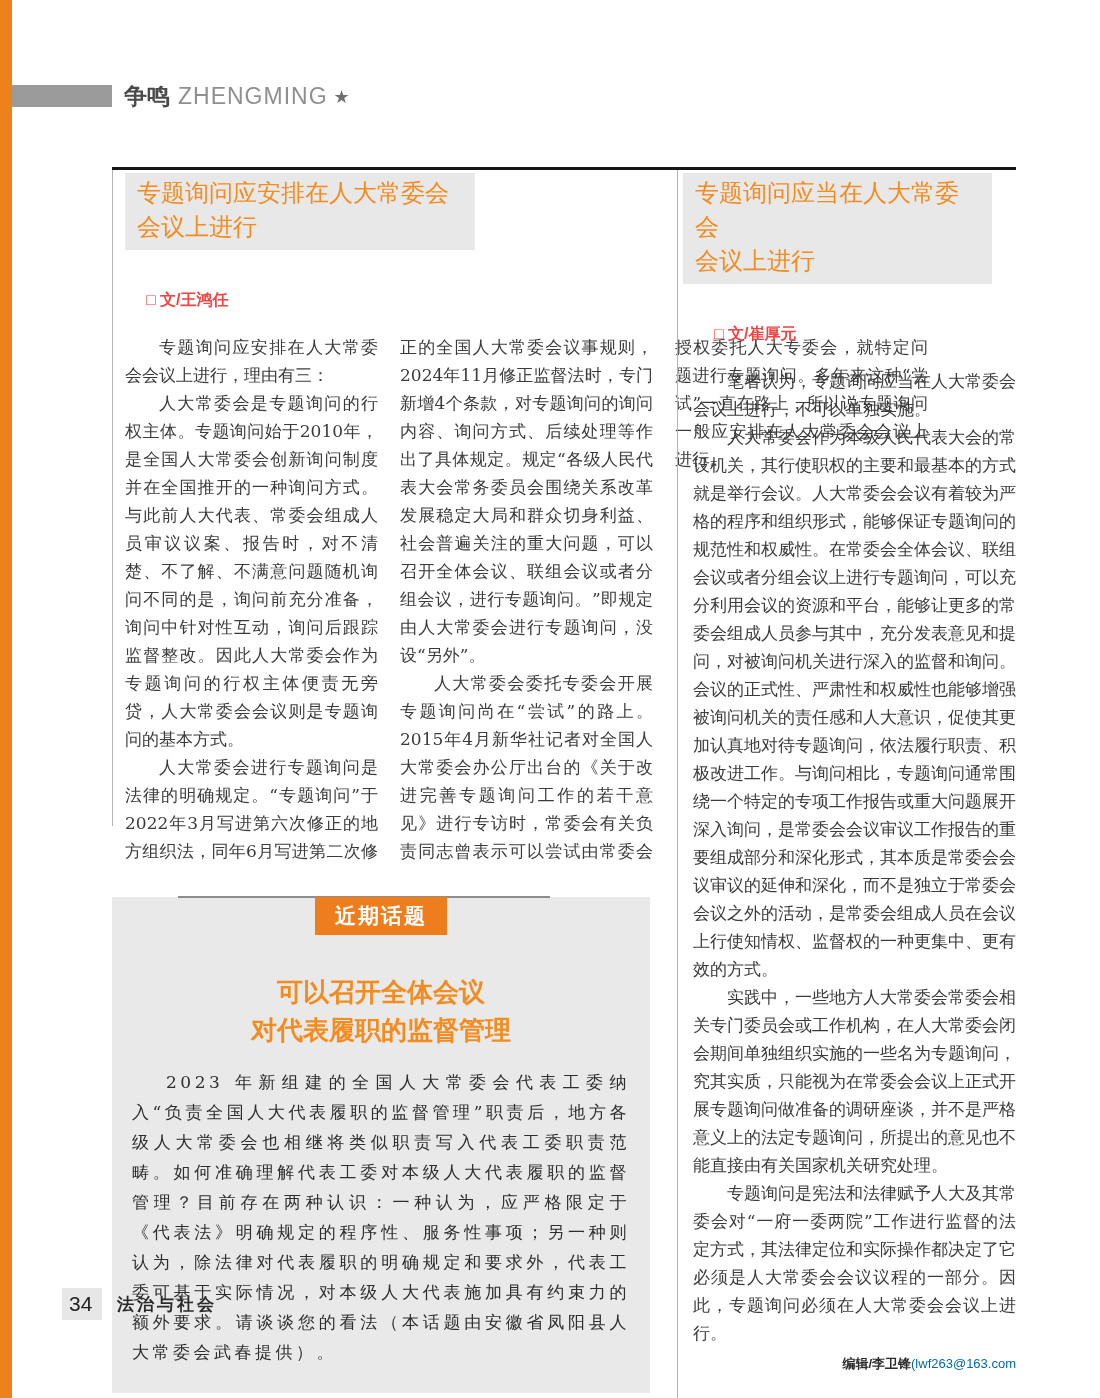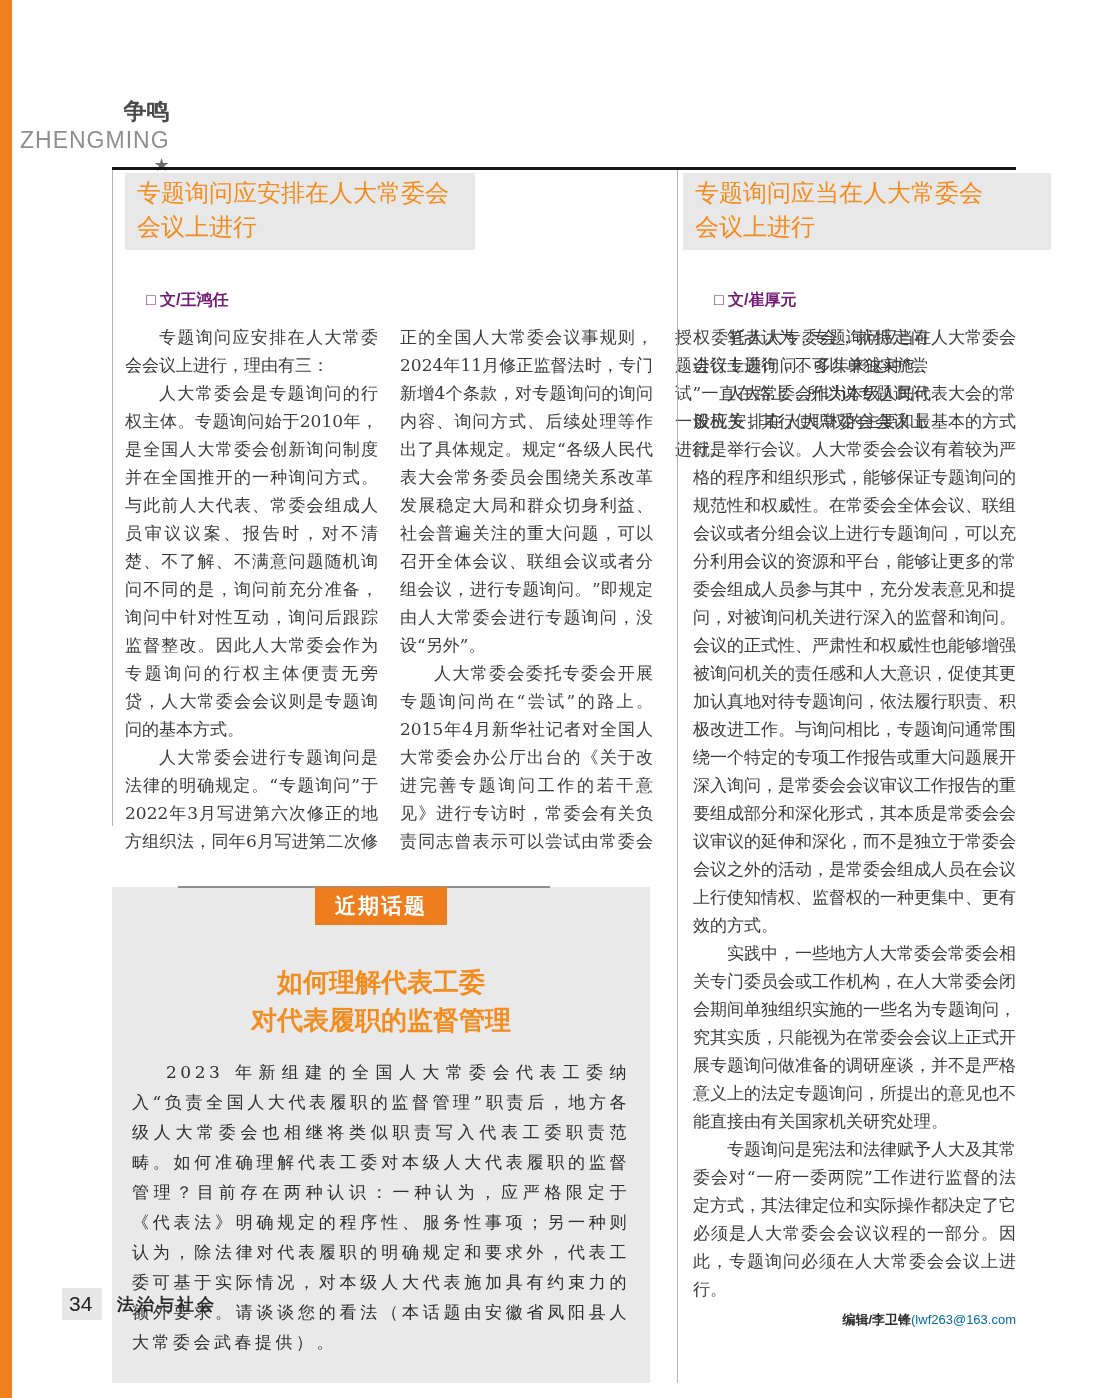--- a/index.html
+++ b/index.html
@@ -4,45 +4,45 @@
 <style>
   * { margin:0; padding:0; box-sizing:border-box; }
   html,body { background:#ffffff; }
   .page { position:relative; width:1100px; height:1398px; background:#ffffff; overflow:hidden;
           font-family:"DejaVu Serif", serif; }
 
   
   .strip { position:absolute; left:0; top:0; width:12px; height:1398px; background:#EF811C; }
 
   
-  .header { position:absolute; left:12px; top:96px; height:24px; display:flex; align-items:flex-end;flex-direction:column; }
+  .header { position:absolute; left:12px; top:84px; height:24px; display:flex; align-items:center; }
   .header .bar { width:100px; height:22px; background:#9B9B9B; }
   .header .cn { margin-left:12px; font-family:"Liberation Sans", sans-serif; font-weight:bold;
                 font-size:23px; color:#4A4A4A; }
   .header .en { margin-left:8px; font-family:"Liberation Sans", sans-serif; font-size:23px;
                 color:#8F8F8F; letter-spacing:1px; }
   .header .star { margin-left:6px; font-size:18px; color:#6F6F6F; }
 
   
   .content { position:absolute; left:112px; top:167px; width:904px; border-top:3px solid #161616; }
   .vline-a { position:absolute; left:0; top:0; width:1px; height:656px; background:#B3B3B3; }
   .articles { display:grid; grid-template-columns:565px 339px; }
 
   .art-left  { padding:0 24px 0 13px; }
   .art-right { border-left:1px solid #B3B3B3; padding:0 0 30px 15px; min-height:1098px; }
 
   .title-box { background:#E8E8E8; color:#F28C1F; font-family:"Liberation Sans", sans-serif;
                font-size:24px; line-height:34px; padding:3px 12px 6px; margin-top:3px; }
   .art-left  .title-box { width:350px; }
-  .art-right .title-box { width:368px; margin-left:-10px; }
+  .art-right .title-box { width:309px; margin-left:-10px; }
 
   .byline { margin-top:40px; font-family:"Liberation Sans", sans-serif; font-weight:bold;
-            font-size:16px; color:#701a75;padding-left:21px; }
+            font-size:16px; color:#ef4444;padding-left:21px; }
 
-  .body { margin-top:12px; font-size:17px; line-height:28px; color:#3B3B3B; text-align:justify; }
+  .body { margin-top:22px; font-size:17px; line-height:28px; color:#3B3B3B; text-align:justify; }
   .body p { text-indent:2em; }
   .twocol { height:540px; column-count:2; column-gap:22px; column-fill:auto; }
   .art-right .body { width:323px; }
 
   
   .topic-box { position:relative; background:#E9E9E9; width:538px; margin-left:-13px;
                margin-top:42px; padding:0 20px 26px; }
   .topic-rule { position:absolute; top:-1px; left:66px; width:372px; height:2px; background:#8E8E8E; }
   .topic-badge { position:relative; display:block; margin:-18px auto 16px; width:max-content;
                  background:#EE7D1E; color:#ffffff; font-family:"Liberation Sans", sans-serif;
@@ -93,21 +93,21 @@
             <p>专题询问应安排在人大常委会会议上进行，理由有三：</p>
             <p>人大常委会是专题询问的行权主体。专题询问始于2010年，是全国人大常委会创新询问制度并在全国推开的一种询问方式。与此前人大代表、常委会组成人员审议议案、报告时，对不清楚、不了解、不满意问题随机询问不同的是，询问前充分准备，询问中针对性互动，询问后跟踪监督整改。因此人大常委会作为专题询问的行权主体便责无旁贷，人大常委会会议则是专题询问的基本方式。</p>
             <p>人大常委会进行专题询问是法律的明确规定。“专题询问”于2022年3月写进第六次修正的地方组织法，同年6月写进第二次修正的全国人大常委会议事规则，2024年11月修正监督法时，专门新增4个条款，对专题询问的询问内容、询问方式、后续处理等作出了具体规定。规定“各级人民代表大会常务委员会围绕关系改革发展稳定大局和群众切身利益、社会普遍关注的重大问题，可以召开全体会议、联组会议或者分组会议，进行专题询问。”即规定由人大常委会进行专题询问，没设“另外”。</p>
             <p>人大常委会委托专委会开展专题询问尚在“尝试”的路上。2015年4月新华社记者对全国人大常委会办公厅出台的《关于改进完善专题询问工作的若干意见》进行专访时，常委会有关负责同志曾表示可以尝试由常委会授权委托人大专委会，就特定问题进行专题询问。多年来这种“尝试”一直在路上，所以说专题询问一般应安排在人大常委会会议上进行。</p>
           </div>
 
         <div class="topic-box">
           <div class="topic-rule"></div>
           <div class="topic-badge">近期话题</div>
           <div class="topic-title">
-            <span>如何理解代表工委</span><br>
+            <span>可以召开全体会议</span><br>
             <span>对代表履职的监督管理</span>
           </div>
           <p class="topic-text">2023 年新组建的全国人大常委会代表工委纳入“负责全国人大代表履职的监督管理”职责后，地方各级人大常委会也相继将类似职责写入代表工委职责范畴。如何准确理解代表工委对本级人大代表履职的监督管理？目前存在两种认识：一种认为，应严格限定于《代表法》明确规定的程序性、服务性事项；另一种则认为，除法律对代表履职的明确规定和要求外，代表工委可基于实际情况，对本级人大代表施加具有约束力的额外要求。请谈谈您的看法（本话题由安徽省凤阳县人大常委会武春提供）。</p>
         </div>
       </div>
 
       <div class="art-right">
         <div class="title-box">
           <span>专题询问应当在人大常委会</span><br>
           <span>会议上进行</span>

